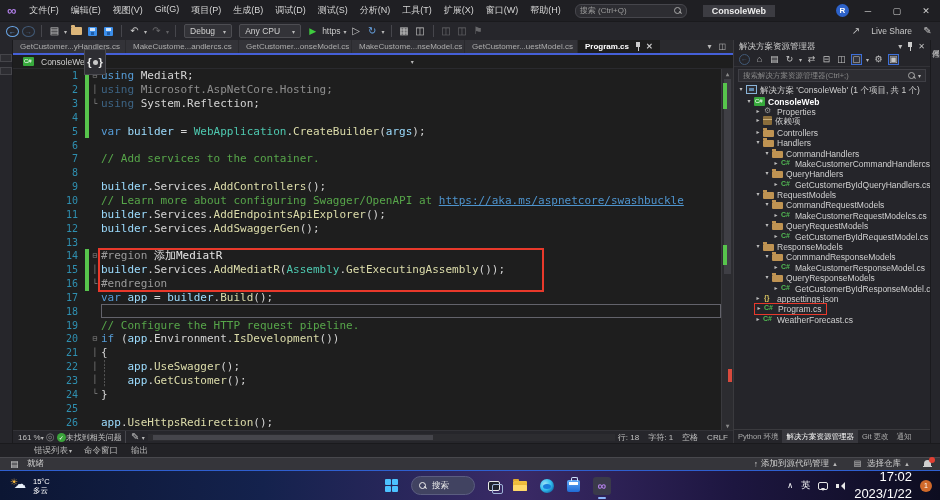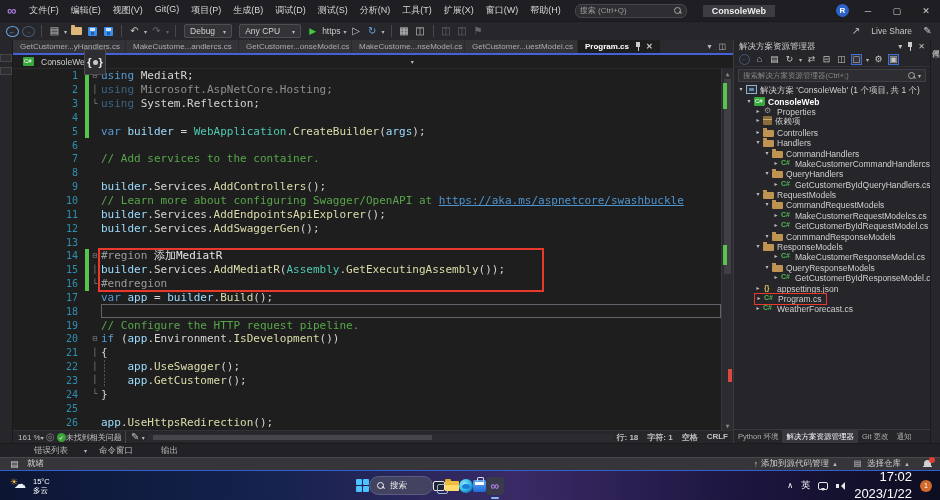--- a/index.html
+++ b/index.html
@@ -88,21 +88,21 @@
   .varrow { position: absolute; left: 0; right: 0; text-align: center; font-size: 6px; color: #8a8a8a; }
   .badge-braces { position: absolute; left: 71px; top: 9px; width: 22px; height: 26px; background: #2d2d32; border: 1px solid #4a4a50; z-index: 6; display: flex; align-items: center; justify-content: center; gap: 1px; color: #e8e8e8; font-size: 11px; font-weight: bold; }
   .badge-dot { width: 5px; height: 5px; border-radius: 50%; background: #c8c8c8; }
 
   .editor-status { height: 13px; background: #26262b; border-top: 1px solid #323237; display: flex; align-items: center; font-size: 8px; color: #c0c0c0; padding: 0 5px; flex: none; }
   .ok-circle { width: 9px; height: 9px; border-radius: 50%; background: #3aa33a; color: #fff; font-size: 6px; display: inline-flex; align-items: center; justify-content: center; flex: none; }
   .g-globe::before { content: "◎"; opacity: .6; }
   .g-broom::before { content: "✎"; }
   .hscroll { flex: 1; height: 7px; background: #2c2c30; position: relative; margin: 0 3px; }
   .hthumb { position: absolute; left: 5px; width: 60%; top: 1px; bottom: 1px; background: #45454b; }
-  .es-right { display: flex; gap: 9px; align-items: flex-start; white-space: nowrap; font-weight: bold; }
+  .es-right { display: flex; gap: 9px; align-items: center; white-space: nowrap; }
 
   
   .sepanel { width: 197px; background: #25252a; border-left: 1px solid #3a3a3e; display: flex; flex-direction: column; flex: none; min-height: 0; }
   .se-header { height: 13px; display: flex; align-items: center; padding: 0 5px; color: #cccccc; font-size: 8.5px; gap: 5px; flex: none; }
   .se-header .se-title { flex: 1; white-space: nowrap; overflow: hidden; }
   .se-hicon { font-size: 8px; color: #c0c0c0; }
   .se-toolbar { height: 14px; display: flex; align-items: center; gap: 4px; padding: 0 5px; color: #c4c4c4; font-size: 9px; border-bottom: 1px solid #323237; flex: none; }
   .se-ti { min-width: 11px; text-align: center; line-height: 1; }
   .se-ti.boxed { border: 1px solid #3d6fd8; background: #34343a; }
   .g-home::before { content: "⌂"; } .g-sync::before { content: "↻"; } .g-swap::before { content: "⇄"; }
@@ -131,37 +131,37 @@
   .ticon2[data-icon="props"]::before { content: "⚙"; color: #9a9a9a; font-size: 8px; position: absolute; top: -1px; left: 1px; }
   .ticon2[data-icon="deps"] { background: #8a6d3b; border-radius: 1px; width: 9px; }
   .ticon2[data-icon="deps"]::before { content: ""; position: absolute; left: 0; right: 0; top: 3px; height: 1px; background: #c9ad77; }
   .ticon2[data-icon="json"]::before { content: "{}"; color: #d8c360; font-size: 7px; font-weight: bold; position: absolute; top: 0; left: 1px; }
   .se-bottom-tabs { height: 14px; display: flex; border-top: 1px solid #3a3a3e; align-items: stretch; font-size: 7.5px; color: #ababab; flex: none; }
   .sbt { padding: 0 4px; display: flex; align-items: center; white-space: nowrap; }
   .sbt[data-active="true"] { background: #37373d; color: #ffffff; }
 
   
   .panelrow { height: 14px; background: #222226; display: flex; align-items: center; gap: 12px; padding-left: 34px; font-size: 8.5px; color: #b8b8b8; border-top: 1px solid #1a1a1d; flex: none; }
-  .panelrow .ptab { display: flex; align-items: center; gap: 16px; }
+  .panelrow .ptab { display: flex; align-items: center; gap: 1px; }
   .statusbar { height: 13px; background: #35353a; border-top: 1px solid #48484d; display: flex; align-items: center; padding: 0 8px; font-size: 8.5px; color: #cfcfcf; gap: 6px; flex: none; }
   .sb-right { margin-left: auto; display: flex; gap: 13px; align-items: center; white-space: nowrap; }
   .sb-item { display: flex; align-items: center; gap: 3px; }
   .bell { width: 9px; height: 9px; position: relative; display: inline-block; }
   .bell::before { content: ""; position: absolute; left: 1px; top: 0; width: 7px; height: 6px; background: #cfcfcf; border-radius: 4px 4px 0 0; }
   .bell::after { content: ""; position: absolute; left: 0; top: 6px; width: 9px; height: 1px; background: #cfcfcf; }
   .bell .dot { position: absolute; right: -3px; top: -3px; width: 6px; height: 6px; border-radius: 50%; background: #e23f32; }
 
   
   .taskbar { height: 30px; flex: none; position: relative; display: flex; align-items: center; border-top: 1px solid #2f5fd0; background: linear-gradient(90deg, #0c1633 0%, #14224d 28%, #3a2a66 55%, #1d1640 78%, #0d0d20 100%); }
   .weather { display: flex; gap: 5px; padding-left: 10px; align-items: center; color: #fff; }
   .wx { position: relative; width: 18px; height: 13px; }
   .wx::before { content: "☀"; color: #f6b73c; font-size: 9px; position: absolute; left: 0; top: -2px; }
   .wx::after { content: "☁"; color: #e8f0fa; font-size: 12px; position: absolute; left: 4px; top: -2px; }
   .wcol { font-size: 7.5px; line-height: 1.2; }
-  .tb-center { position: absolute; left: 356px; top: 0; bottom: 0; display: flex; align-items: center; gap: 0; }
+  .tb-center { position: absolute; left: 385px; top: 0; bottom: 0; display: flex; align-items: center; gap: 13px; }
   .start { display: grid; grid-template-columns: 6px 6px; grid-template-rows: 6px 6px; gap: 1px; }
   .start i { background: #4cc2ff; border-radius: 1px; }
   .tsearch { width: 64px; height: 19px; border-radius: 10px; background: #414361; border: 1px solid #5b5d80; display: flex; align-items: center; gap: 5px; padding: 0 7px; color: #ececec; font-size: 8.5px; }
   .mag.light::before { border-color: #ececec; } .mag.light::after { background: #ececec; }
   .taskview { width: 12px; height: 10px; border: 1px solid #e8e8e8; border-radius: 2px; position: relative; background: #20242e; }
   .taskview::after { content: ""; position: absolute; left: 3px; top: 2px; width: 9px; height: 8px; border: 1px solid #9fb4d8; border-radius: 2px; }
   .tfolder { width: 14px; height: 10px; background: linear-gradient(#f3c241, #e0a92c); border-radius: 1px; position: relative; }
   .tfolder::before { content: ""; position: absolute; top: -2px; left: 0; width: 6px; height: 2px; background: #e0a92c; border-radius: 1px 1px 0 0; }
   .tfolder::after { content: ""; position: absolute; left: 0; bottom: 0; width: 14px; height: 6px; background: #ffd96a; border-radius: 1px; }
   .edge { width: 14px; height: 14px; border-radius: 50%; background: radial-gradient(circle at 35% 35%, #9ae0f7, #35c1f1 45%, #0b61a4 85%); position: relative; }
@@ -683,39 +683,46 @@
               <span class="tlabel">CommandRequestModels</span>
             </span>
           </div>
           <div class="trow" data-level="4">
             <span class="tinner">
               <span class="arrow">▸</span>
               <span class="ticon2" data-icon="cs"></span>
               <span class="tlabel">MakeCustomerRequestModelcs.cs</span>
             </span>
           </div>
+          <div class="trow" data-level="3">
+            <span class="tinner">
+              <span class="arrow">▾</span>
+              <span class="ticon2" data-icon="folder"></span>
+              <span class="tlabel">QueryRequestModels</span>
+            </span>
+          </div>
           <div class="trow" data-level="4">
             <span class="tinner">
               <span class="arrow">▸</span>
               <span class="ticon2" data-icon="cs"></span>
               <span class="tlabel">GetCustomerByIdRequestModel.cs</span>
             </span>
           </div>
+          <div class="trow" data-level="2">
+            <span class="tinner">
+              <span class="arrow">▾</span>
+              <span class="ticon2" data-icon="folder"></span>
+              <span class="tlabel">ResponseModels</span>
+            </span>
+          </div>
           <div class="trow" data-level="3">
             <span class="tinner">
               <span class="arrow">▾</span>
               <span class="ticon2" data-icon="folder"></span>
               <span class="tlabel">ConmmandResponseModels</span>
-            </span>
-          </div>
-          <div class="trow" data-level="2">
-            <span class="tinner">
-              <span class="arrow">▾</span>
-              <span class="ticon2" data-icon="folder"></span>
-              <span class="tlabel">ResponseModels</span>
             </span>
           </div>
           <div class="trow" data-level="4">
             <span class="tinner">
               <span class="arrow">▸</span>
               <span class="ticon2" data-icon="cs"></span>
               <span class="tlabel">MakeCustomerResponseModel.cs</span>
             </span>
           </div>
           <div class="trow" data-level="3">

